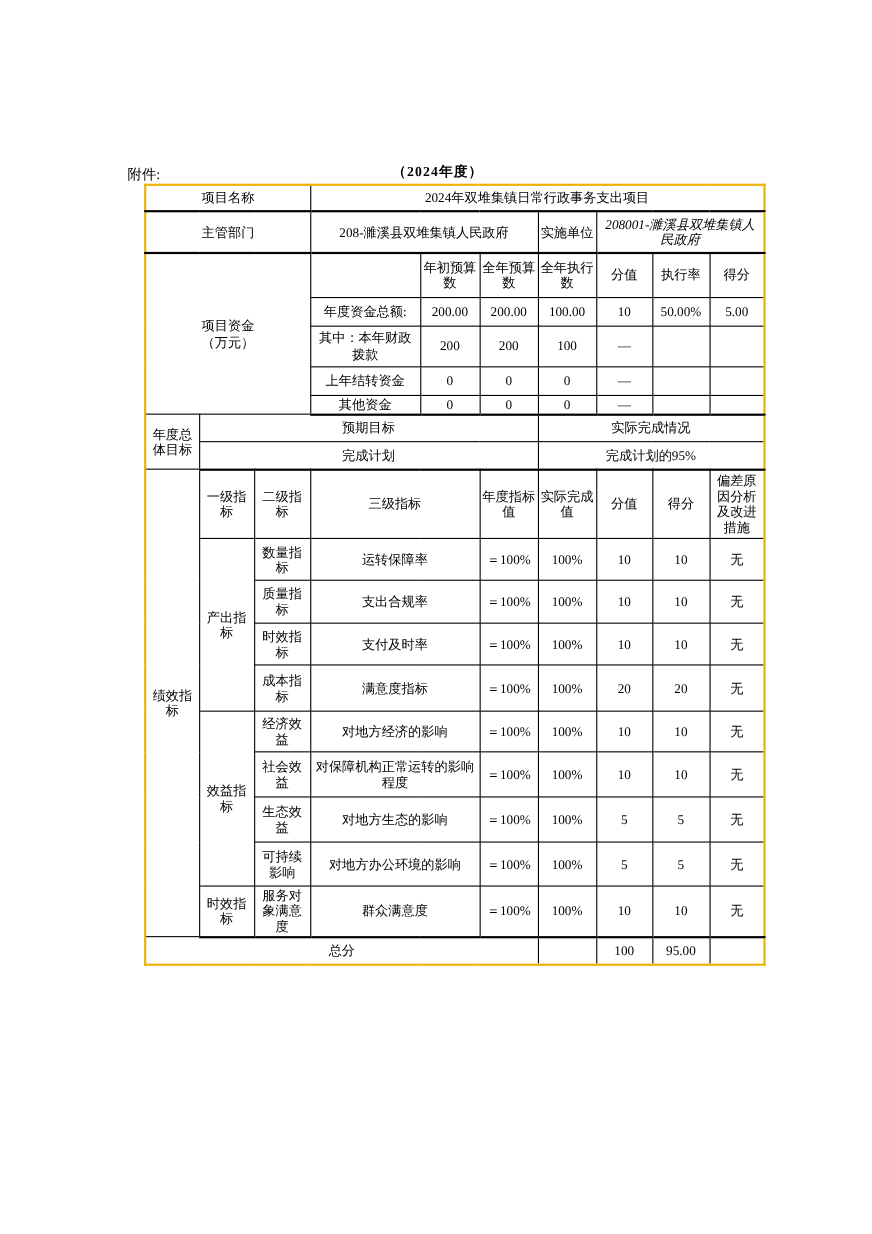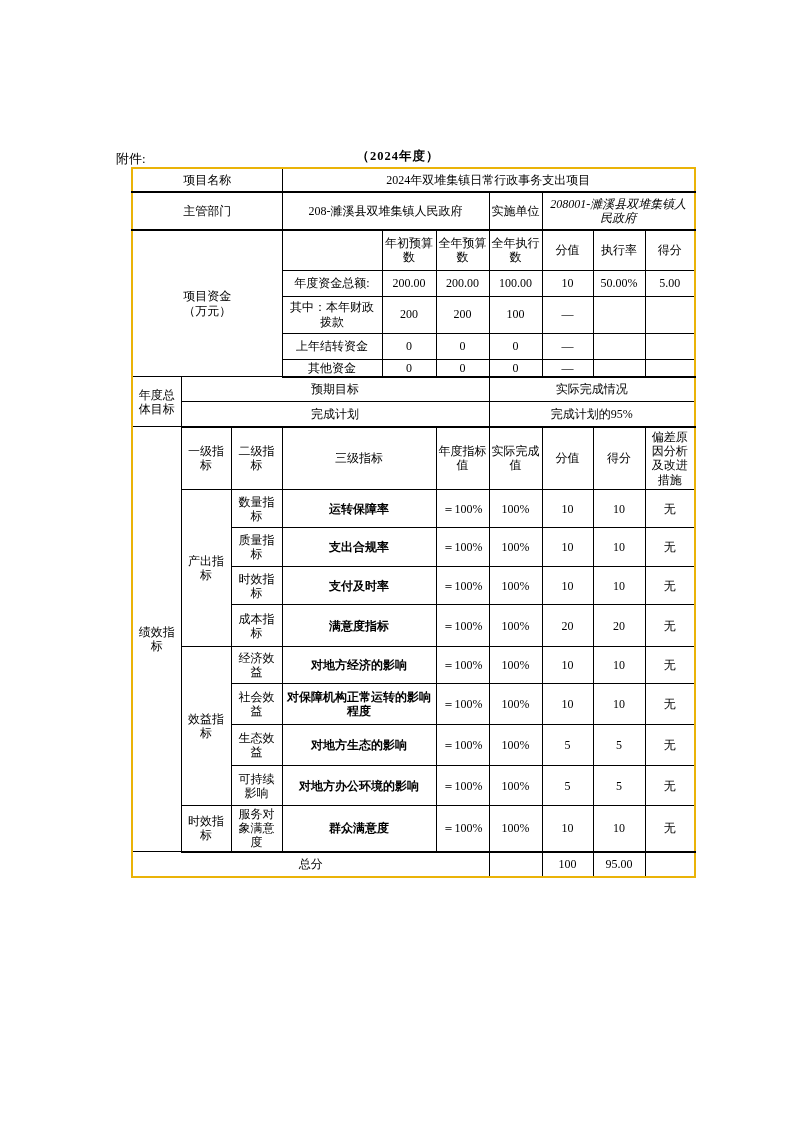--- a/index.html
+++ b/index.html
@@ -23,21 +23,21 @@
   table.form td{
     border:1px solid #000;
     font-size:12px;line-height:1.18;
     text-align:center;vertical-align:middle;
     padding:1px 2px;
     overflow:hidden;
     word-break:break-all;
   }
   tr.tb td{border-bottom-width:2px;}
   td.lbl{text-align:left;padding-left:5px;}
-  td.l3{text-align:left;padding:1px 10px 1px 4px;font-weight:bold;}
+  td.l3{text-align:left;padding:1px 10px 1px 4px;}
   td.w3{padding:1px 4px;margin-left:36px;}
   td.pad6{padding:1px 6px;font-style:italic;}
   td.pre{white-space:pre-line;}
 </style>
 </head>
 <body>
 
 <div class="sheet">
 
   <div class="attachment">附件:</div>

